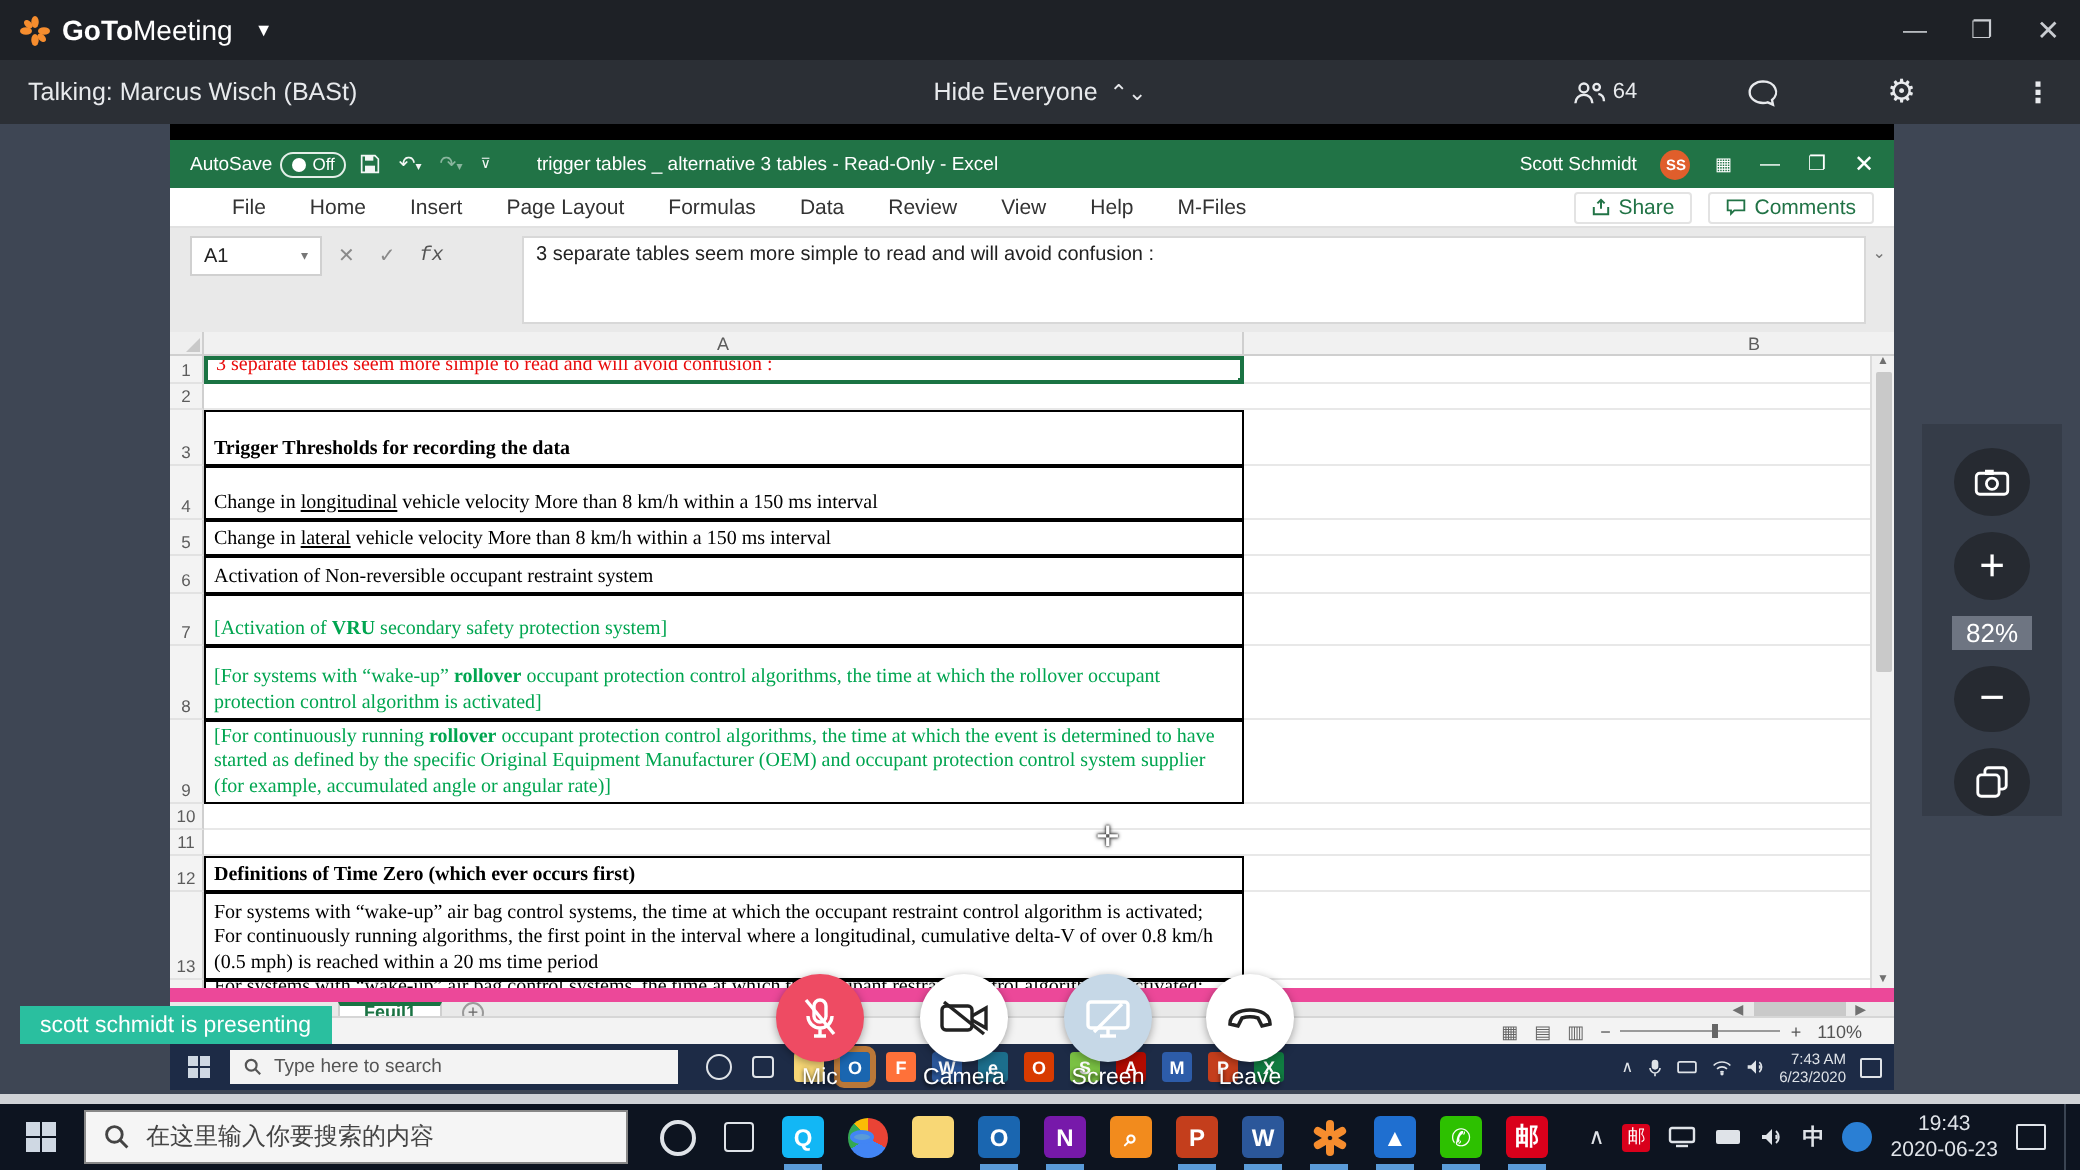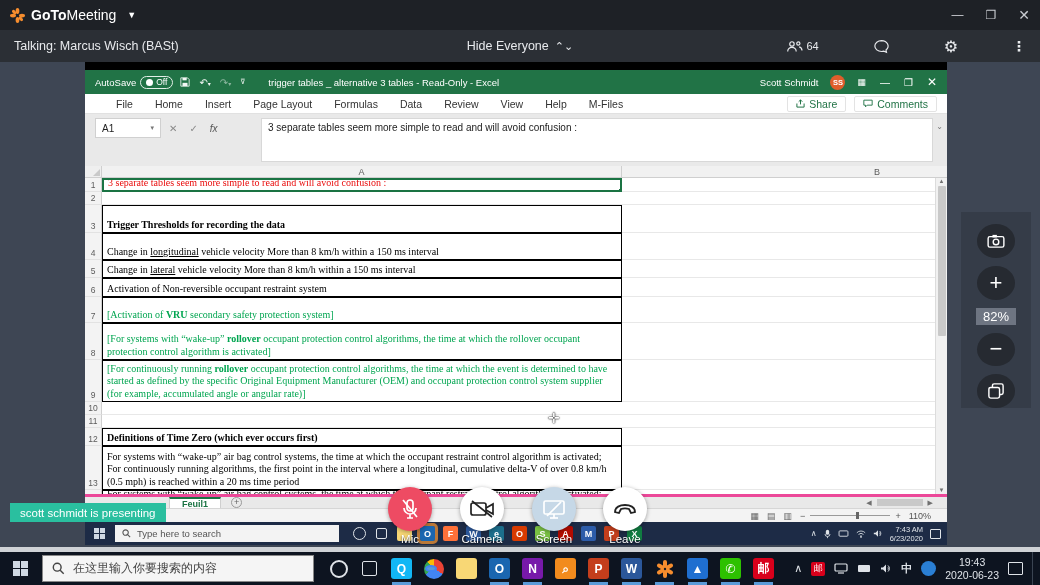--- a/index.html
+++ b/index.html
@@ -48,21 +48,21 @@
   .rtab{font-size:10.5px;color:#333;padding:0 11px;height:100%;display:flex;align-items:center;cursor:default;}
   .ribbon-right{margin-left:auto;display:flex;align-items:center;gap:8px;padding-right:10px;}
   .rbtn{display:flex;align-items:center;gap:4px;font-size:10.5px;color:#217346;border:1px solid #e3e3e3;background:#fff;
       padding:1px 8px;border-radius:2px;height:16px;}
 
   .xl-formula{position:absolute;left:0;top:44px;width:100%;height:52px;background:#e9e9e9;}
   .namebox{position:absolute;left:10px;top:4px;width:66px;height:20px;background:#fff;border:1px solid #d0d0d0;
       font-size:10px;color:#222;display:flex;align-items:center;padding:0 6px;}
   .namebox .dd{margin-left:auto;font-size:7px;color:#777;}
   .fx-icons{position:absolute;left:84px;top:4px;height:20px;display:flex;align-items:center;gap:12px;color:#8a8a8a;font-size:10px;}
-  .fx-icons .fx{font-style:italic;font-family:Liberation Sans, sans-serif;color:#555;}
+  .fx-icons .fx{font-style:italic;font-family:Liberation Mono, monospace;color:#555;}
   .formula-input{position:absolute;left:176px;top:4px;width:672px;height:44px;background:#fff;border:1px solid #d8d8d8;
       font-size:10px;color:#222;padding:3px 6px;}
   .formula-dd{position:absolute;right:4px;top:8px;color:#777;font-size:8px;}
 
   
   .grid{position:absolute;left:0;top:96px;width:100%;height:328px;background:#fff;overflow:hidden;}
   .hdr-row{display:flex;height:12px;background:#f1f1f1;border-bottom:1px solid #cfcfcf;font-size:9px;color:#5c5c5c;}
   .corner{width:17px;border-right:1px solid #cfcfcf;background:#efefef;position:relative;}
   .corner:after{content:"";position:absolute;right:1px;bottom:1px;border-left:7px solid transparent;border-bottom:7px solid #c9c9c9;}
   .hcolA{width:520px;border-right:1px solid #cfcfcf;display:flex;align-items:center;justify-content:center;}
@@ -79,21 +79,21 @@
   .cellA.bold{font-weight:bold;}
   .cellA.green{color:#00a550;}
   .cellA.red{color:#e90b0b;}
   .cellA.sel{border:2px solid #1a7343;}
   .fill-handle{position:absolute;right:-2px;bottom:-2px;width:4px;height:4px;background:#1a7343;border:1px solid #fff;}
 
   .vscroll{position:absolute;right:0;top:12px;bottom:0;width:12px;background:#f1f1f1;border-left:1px solid #dcdcdc;
       display:flex;flex-direction:column;align-items:center;font-size:6px;color:#707070;}
   .vthumb{width:8px;height:150px;background:#c9c9c9;margin-top:2px;border-radius:1px;}
 
-  .xl-tabbar{position:absolute;left:0;top:424px;width:100%;height:14px;background:#e9e9e9;border-top:3px solid #ec4899;
+  .xl-tabbar{position:absolute;left:0;top:424px;width:100%;height:14px;background:#e9e9e9;border-top:7px solid #ec4899;
       display:flex;font-size:9px;color:#444;}
   .sheet-tab{margin-left:84px;background:#fff;color:#1a7343;font-weight:bold;height:100%;display:flex;align-items:center;
       padding:0 12px;border-top:2px solid #1a7343;border-right:1px solid #cfcfcf;border-left:1px solid #cfcfcf;}
   .add-sheet{margin-left:10px;width:11px;height:11px;border:1px solid #9a9a9a;border-radius:50%;color:#666;
       display:flex;align-items:center;justify-content:center;font-size:9px;line-height:1;}
   .hscroll{margin-left:auto;display:flex;align-items:center;gap:5px;padding-right:14px;color:#707070;font-size:7px;}
   .hthumb{width:46px;height:7px;background:#c9c9c9;}
 
   .xl-statusbar{position:absolute;left:0;top:438px;width:100%;height:14px;background:#f3f3f3;border-top:1px solid #d6d6d6;
       display:flex;align-items:center;justify-content:flex-end;gap:8px;padding-right:16px;font-size:9px;color:#555;}

